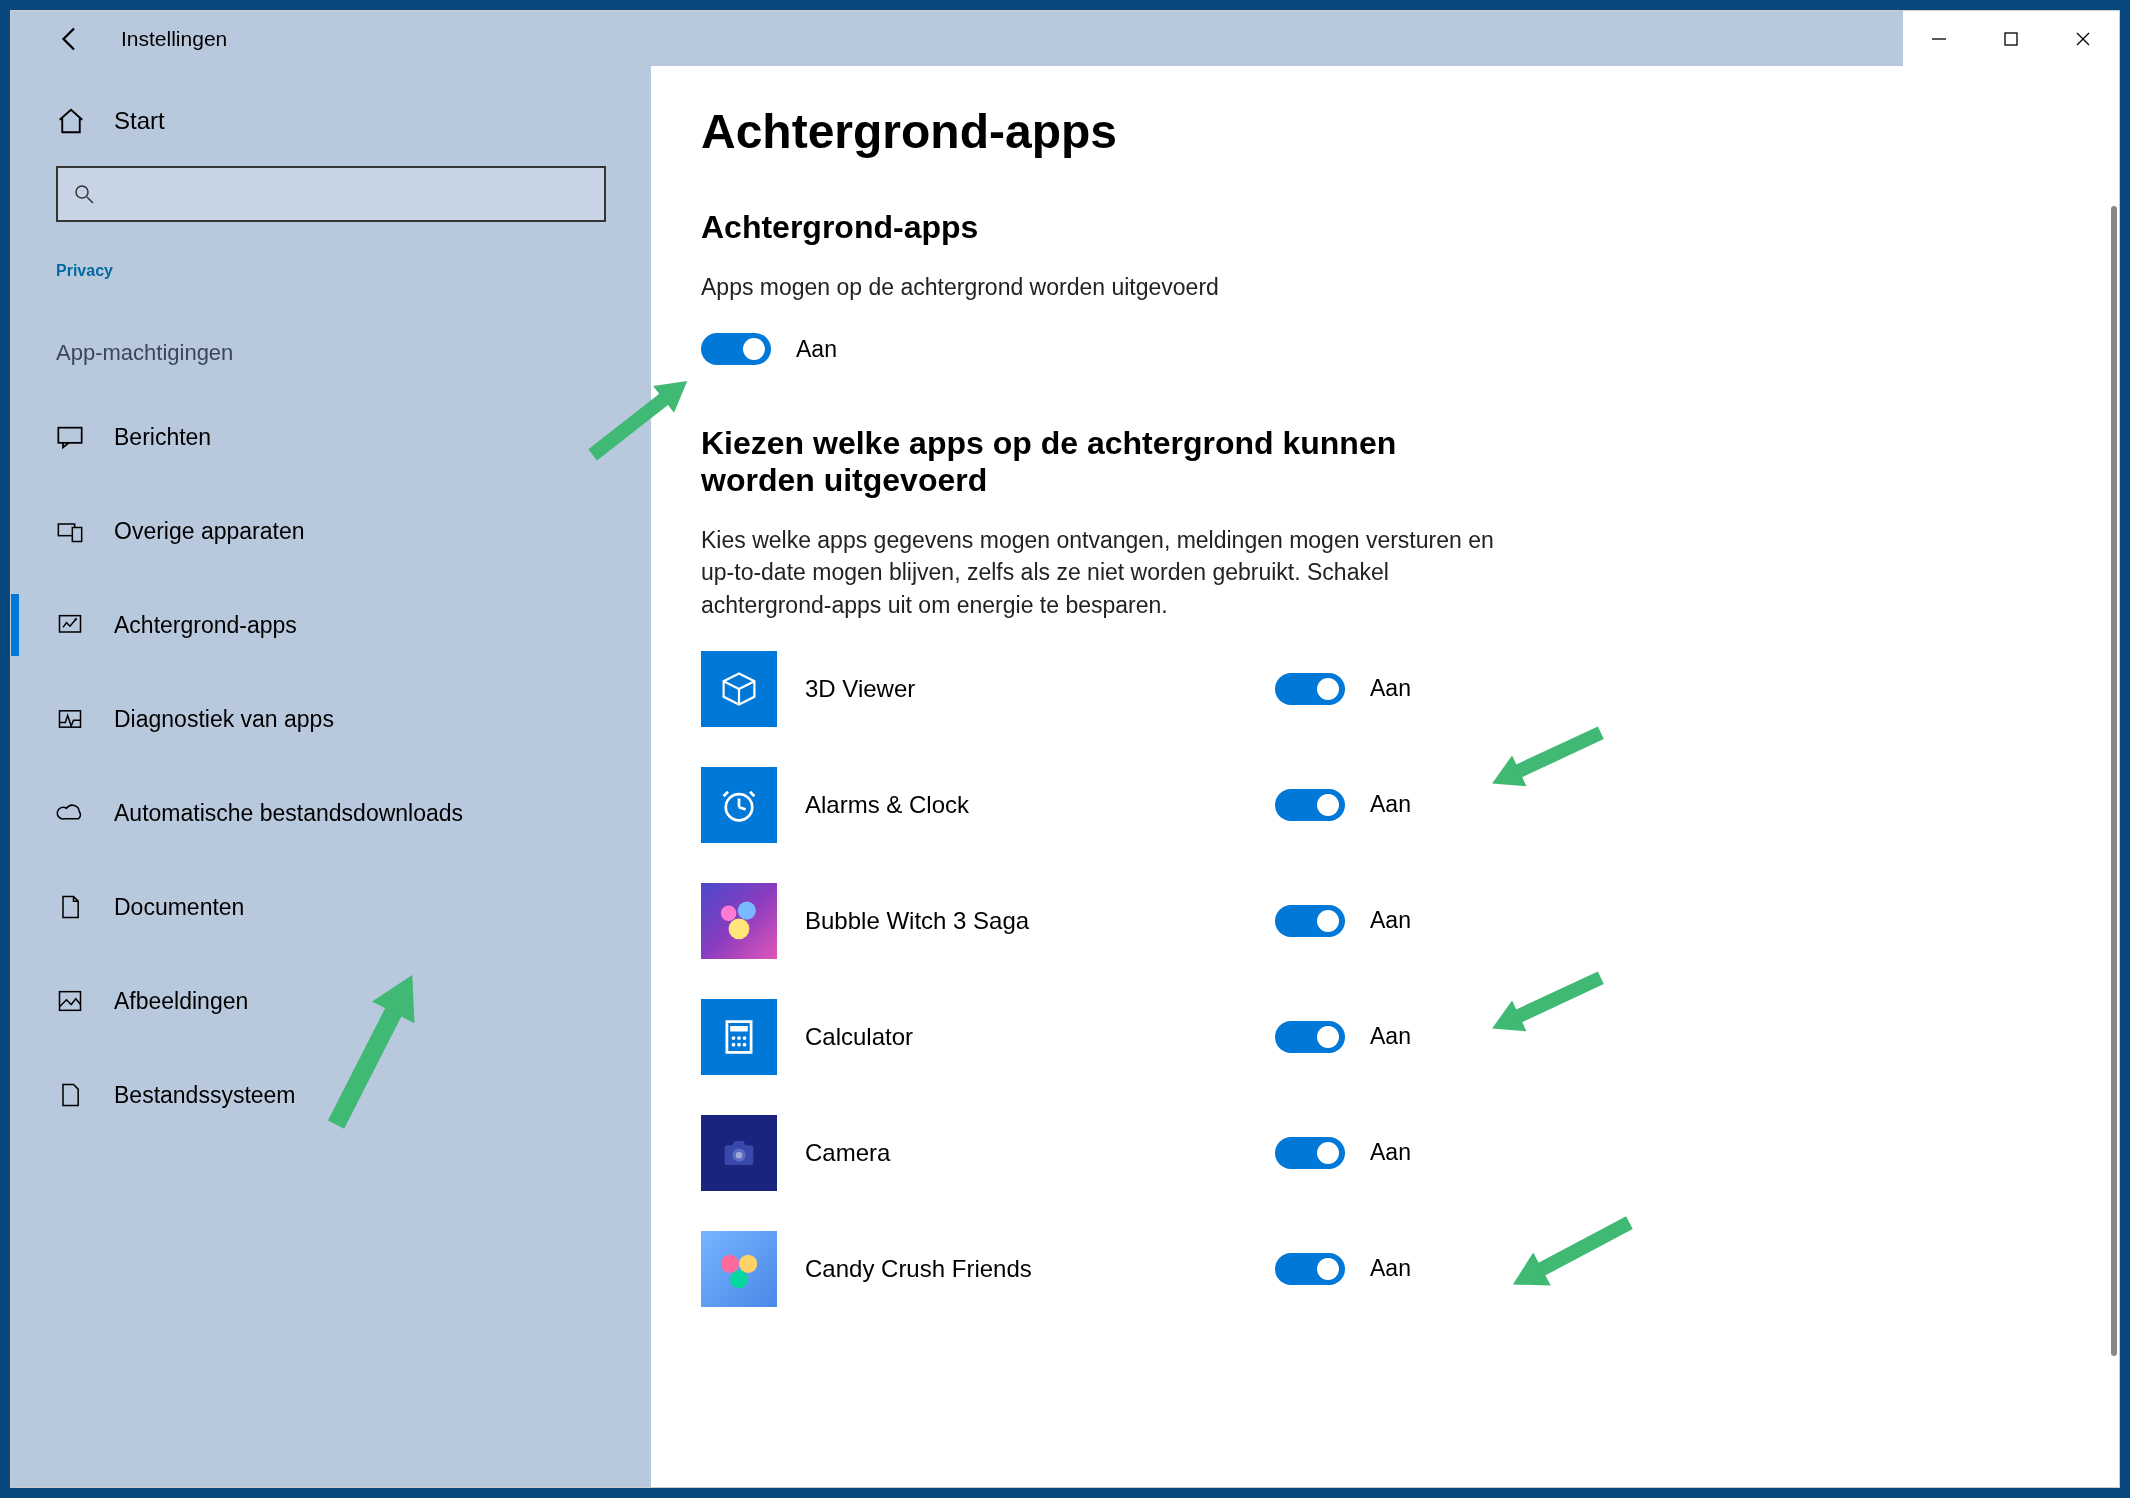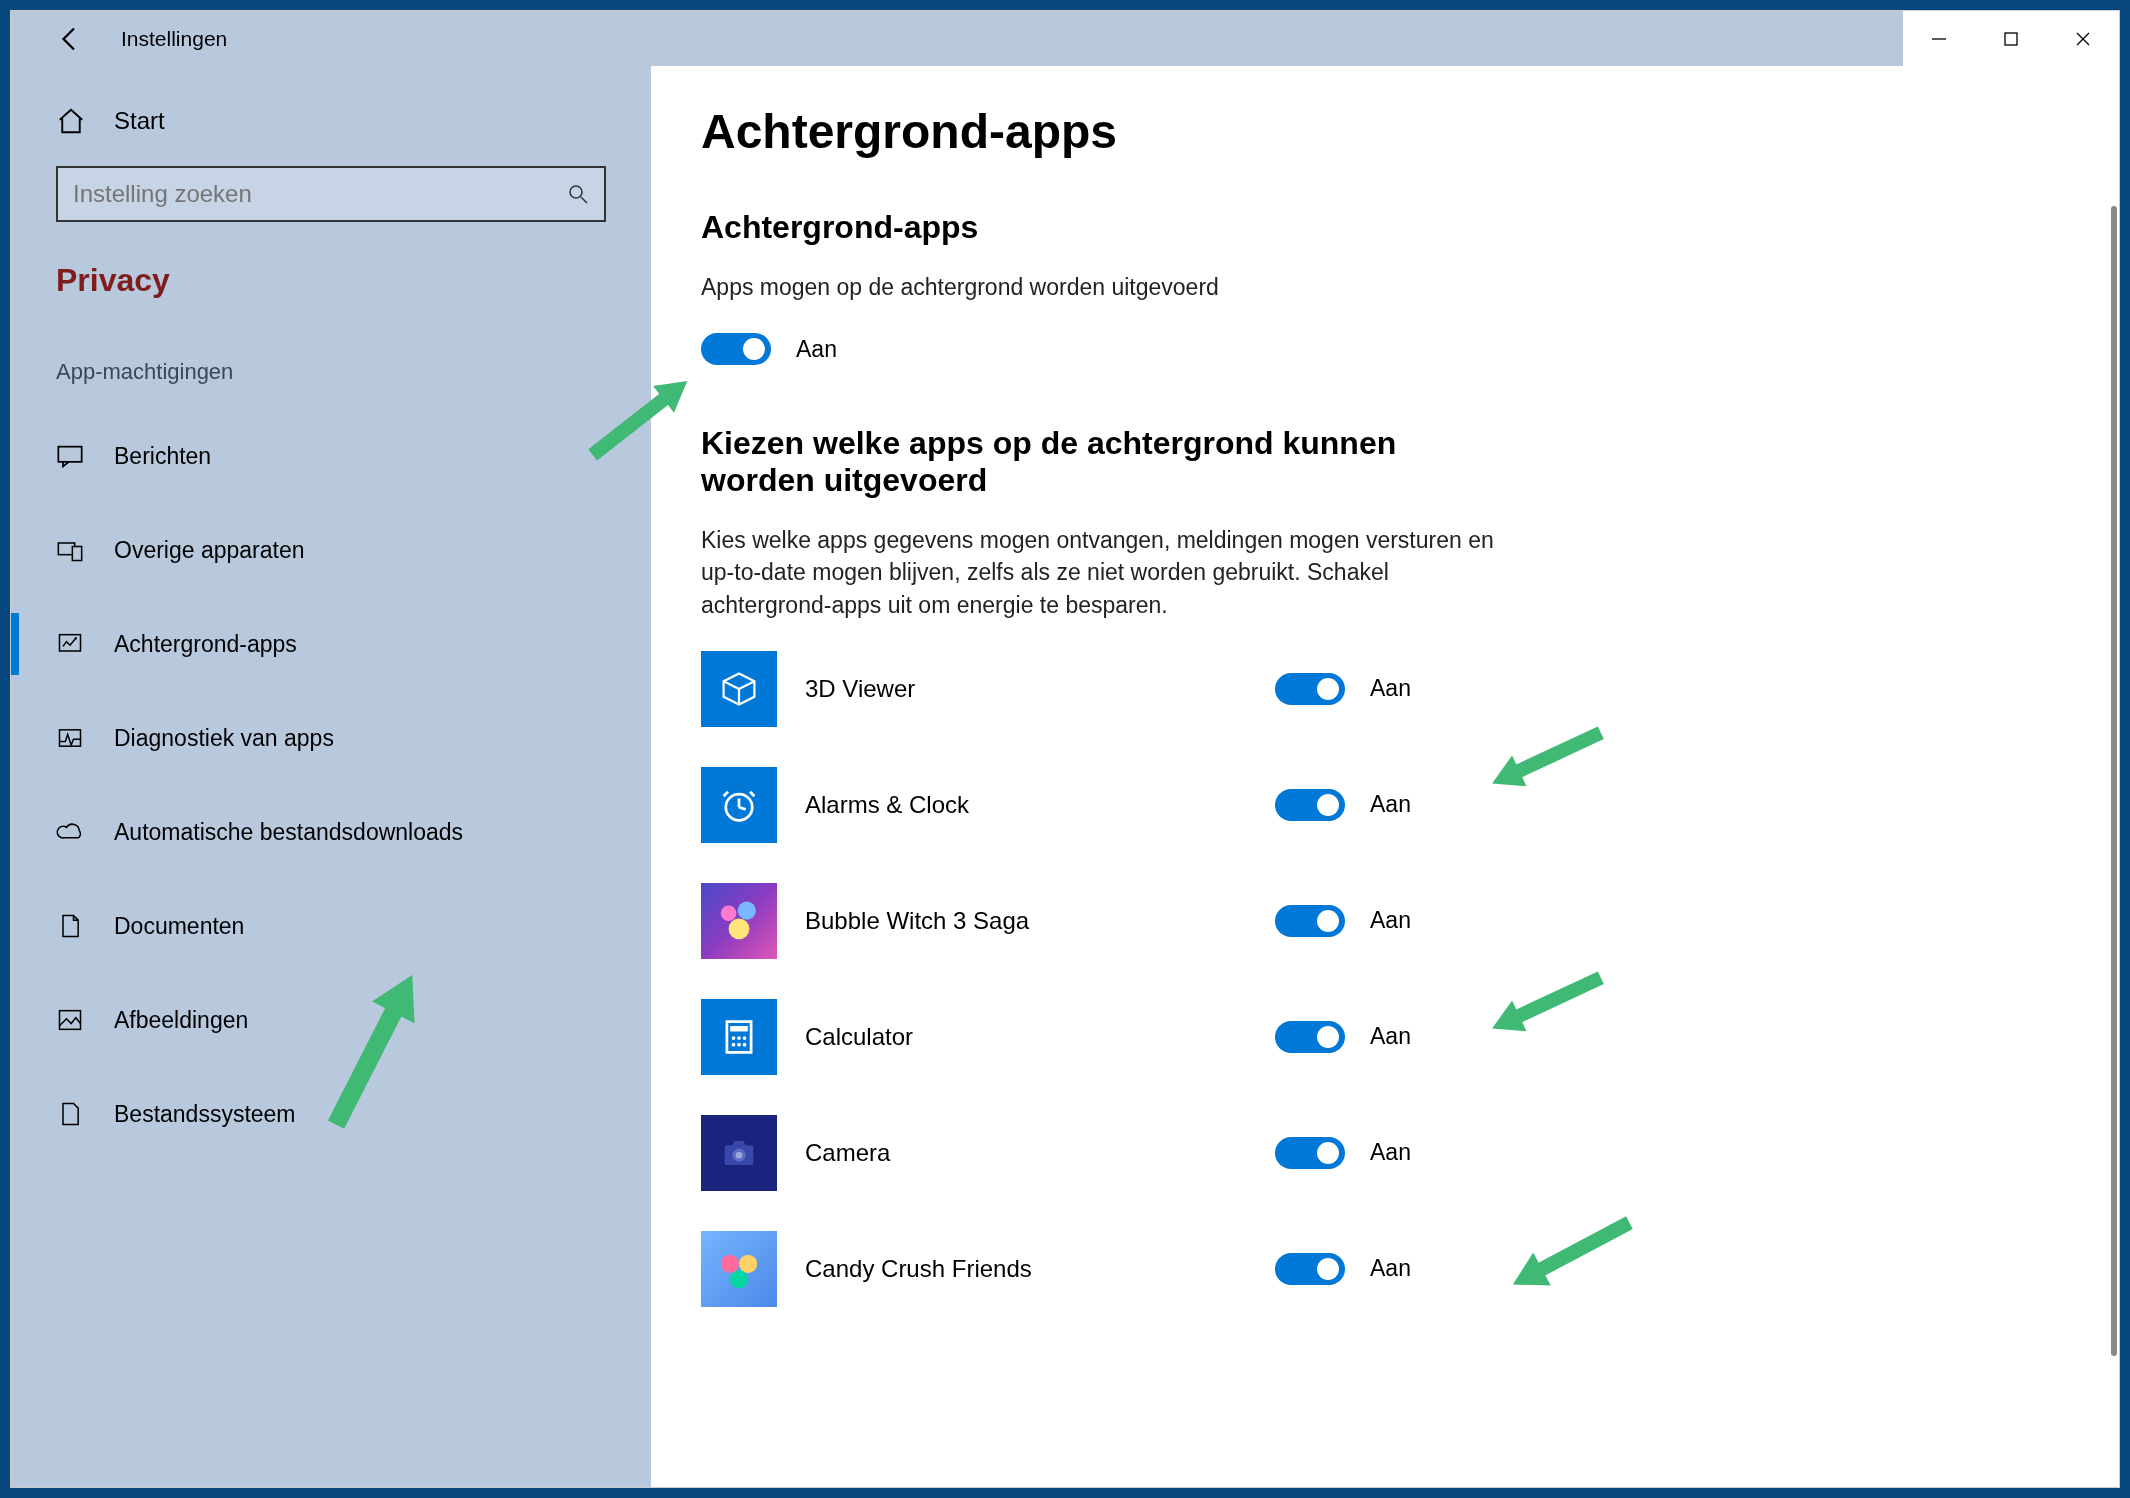--- a/index.html
+++ b/index.html
@@ -93,23 +93,23 @@
   .search-box input {
     flex: 1;
     border: none;
     background: transparent;
     font-size: 24px;
     outline: none;
     color: #333;
   }
   .search-box .search-icon { width: 22px; height: 22px; }
   .category {
-    font-size: 32px;
+    font-size: 16px;
     font-weight: 600;
-    color: #7f1d1d;
+    color: #0369a1;
     margin-bottom: 60px;
   }
   .section-label {
     font-size: 22px;
     color: #3b4658;
     margin-bottom: 40px;
   }
   .nav-item {
     display: flex;
     align-items: center;
@@ -269,21 +269,20 @@
       <div class="home-row">
         <span class="icon">
           <svg viewBox="0 0 24 24">
               <path d="M3 11 L12 3 L21 11 M5 10 V21 H19 V10" stroke="#000" stroke-width="1.5" fill="none"></path>
             </svg>
         </span>
         <span>Start</span>
       </div>
 
       <div class="search-box">
-        <input type="text" placeholder="Instelling zoeken" style="">
         <span class="search-icon">
           <svg viewBox="0 0 22 22">
               <circle cx="9" cy="9" r="6" stroke="#333" stroke-width="1.5" fill="none"></circle>
               <line x1="14" y1="14" x2="20" y2="20" stroke="#333" stroke-width="1.5"></line>
             </svg>
         </span>
       </div>
 
       <div class="category">Privacy</div>
 

